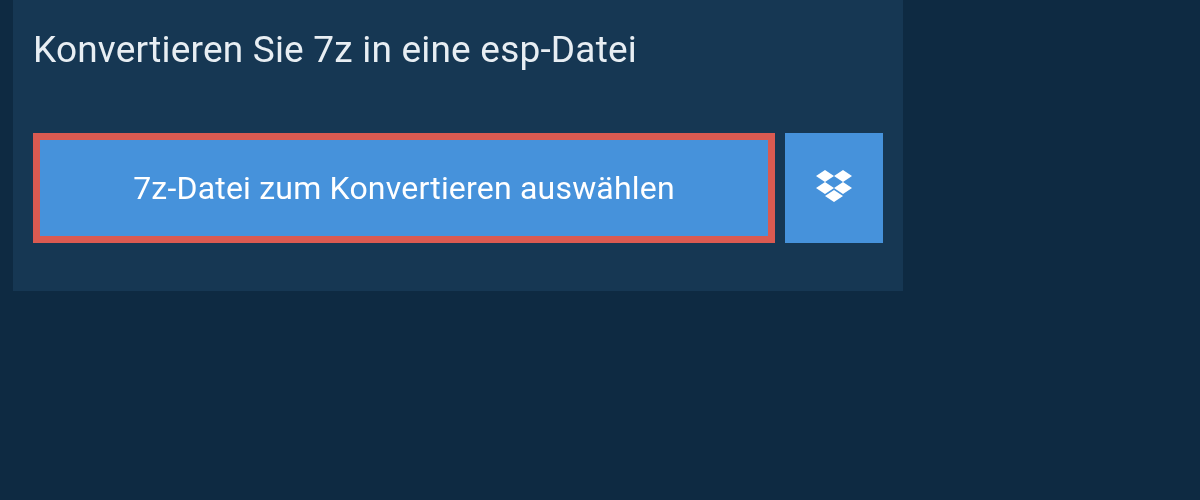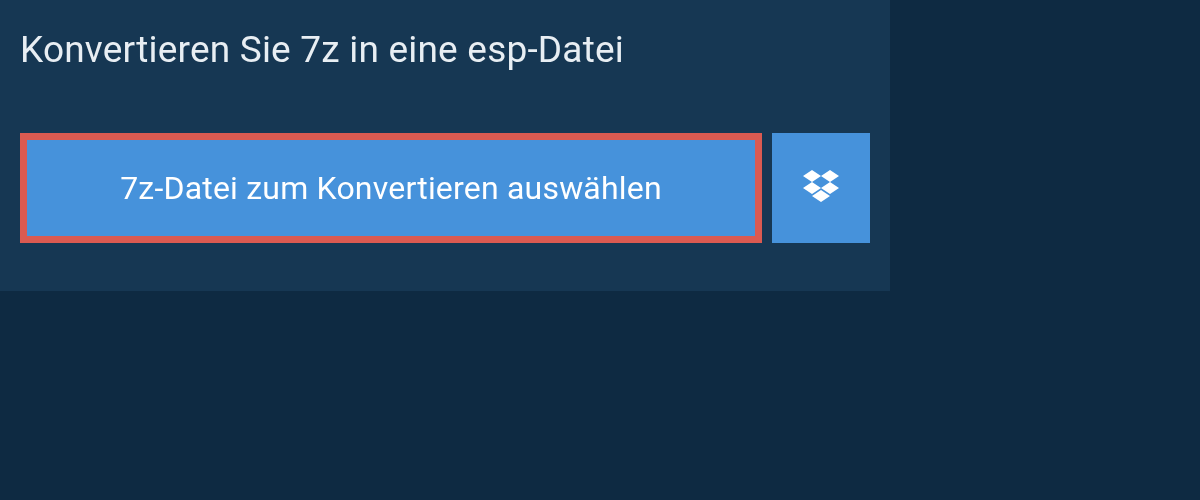--- a/index.html
+++ b/index.html
@@ -10,20 +10,21 @@
     body {
       width: 1200px;
       height: 500px;
       background: #0e2a42;
       font-family: -apple-system, BlinkMacSystemFont, "Segoe UI", Roboto, Helvetica, Arial, sans-serif;
       overflow: hidden;
     }
     .panel {
       background: #163753;
       width: 890px;
+      margin-left: 13px;
       margin-top: 0;
       padding-bottom: 48px;
     }
     .title-wrap {
       display: inline-block;
       background: #163753;
       padding: 28px 30px 24px 20px;
     }
     .title {
       color: #e8eef3;

